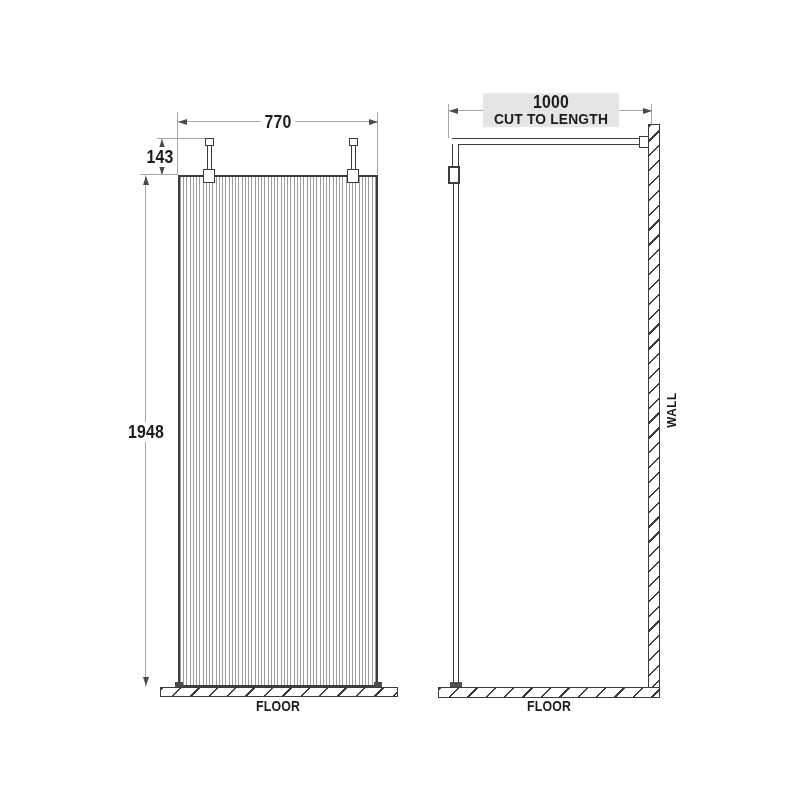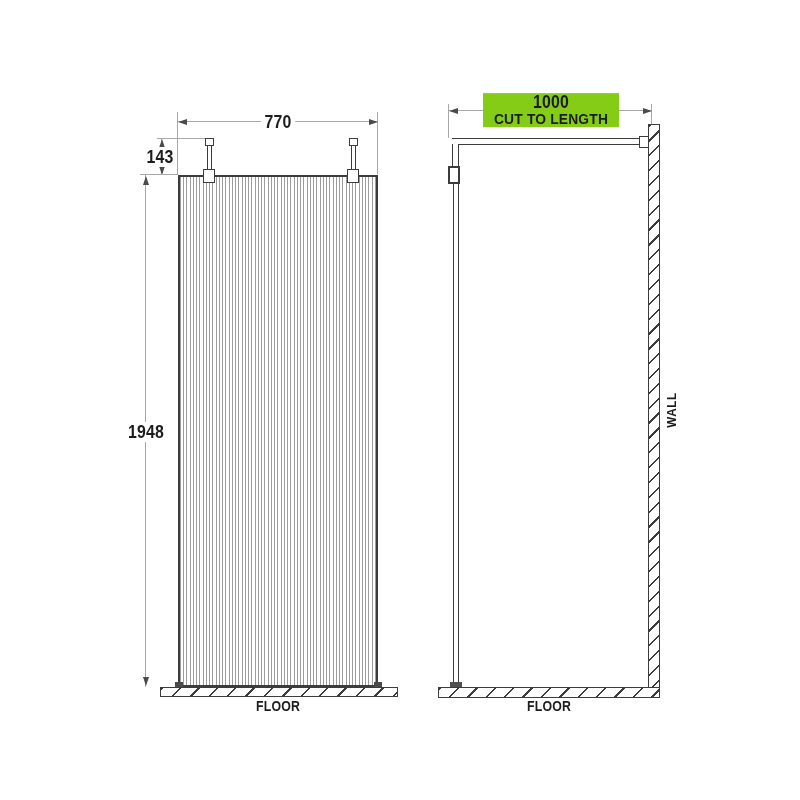--- a/index.html
+++ b/index.html
@@ -41,21 +41,21 @@
   .lbl{
     position:absolute;transform:translate(-50%,-50%) scaleX(0.88);
     font-weight:700;color:#1c1c1c;background:#fff;white-space:nowrap;
     letter-spacing:0.2px;line-height:1;
   }
   .lbl-dim{font-size:18px;padding:1px 4px;}
   .lbl-floor{font-size:14px;padding:0 3px;}
   .lbl-wall{font-size:13px;background:transparent;transform:translate(-50%,-50%) rotate(-90deg) scaleX(0.9);letter-spacing:0.6px;}
   .dim1000-box{
     position:absolute;left:551px;top:110px;transform:translate(-50%,-50%);
-    background:#84cc16;text-align:center;padding:0 6px;font-weight:700;color:#1c1c1c;white-space:nowrap;
+    background:#e5e5e5;text-align:center;padding:0 6px;font-weight:700;color:#1c1c1c;white-space:nowrap;
   }
   .dim1000-box .t1{display:block;font-size:18px;line-height:1.0;transform:scaleX(0.88);letter-spacing:0.2px;}
   .dim1000-box .t2{display:block;font-size:15px;line-height:1.05;transform:scaleX(0.92);letter-spacing:0.2px;}
 </style>
 </head>
 <body>
 
 <div id="canvas">
 
   <div>

